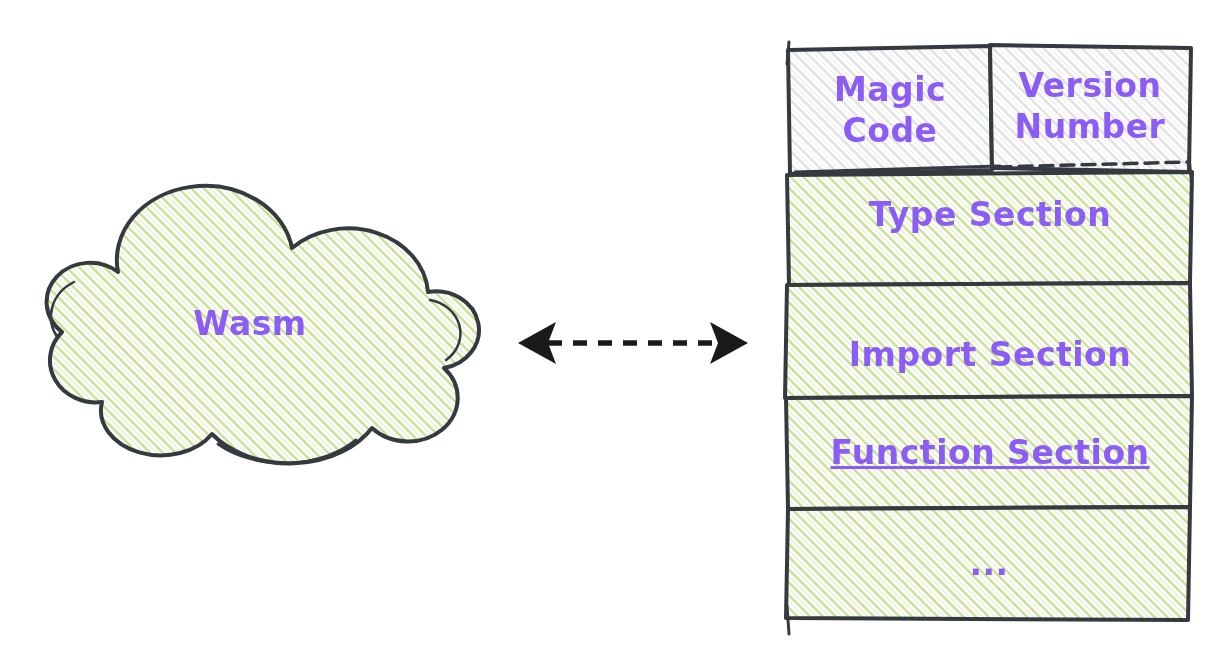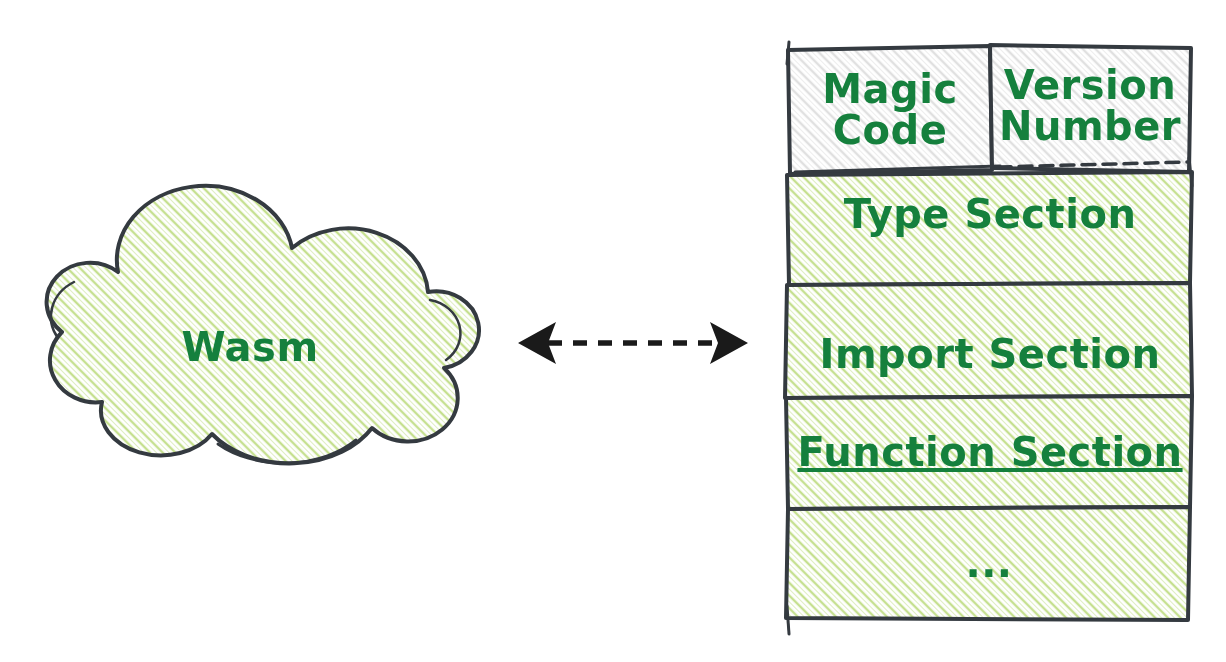--- a/index.html
+++ b/index.html
@@ -20,34 +20,34 @@
     left: 0;
     top: 0;
   }
   .lbl {
     position: absolute;
     display: flex;
     flex-direction: column;
     align-items: center;
     justify-content: center;
     text-align: center;
-    color: #15803d;
-    font-size: 40px;
+    color: #8b5cf6;
+    font-size: 33px;
     line-height: 41px;
     font-weight: 600;
     letter-spacing: 0.5px;
     pointer-events: none;
   }
   .lbl-magic    { left: 795px;  top: 52px;  width: 190px; height: 116px; }
   .lbl-version  { left: 995px;  top: 48px;  width: 190px; height: 116px; }
   .lbl-type     { left: 790px;  top: 176px; width: 400px; height: 77px; }
   .lbl-import   { left: 790px;  top: 287px; width: 400px; height: 134px; }
   .lbl-function { left: 790px;  top: 400px; width: 400px; height: 105px; text-decoration: underline; }
   .lbl-dots     { left: 790px;  top: 510px; width: 398px; height: 106px; font-weight: 700; }
-  .lbl-cloud    { left: 55px;   top: 282px; width: 390px; height: 130px; }
+  .lbl-cloud    { left: 55px;   top: 282px; width: 390px; height: 83px; }
 </style>
 </head>
 <body>
 
 <div class="canvas">
 
   <svg width="1226" height="662" viewBox="0 0 1226 662">
     <defs>
       <pattern id="hatchGreen" width="9" height="9" patternUnits="userSpaceOnUse" patternTransform="rotate(-45)">
         <rect width="9" height="9" fill="#ffffff"></rect>

